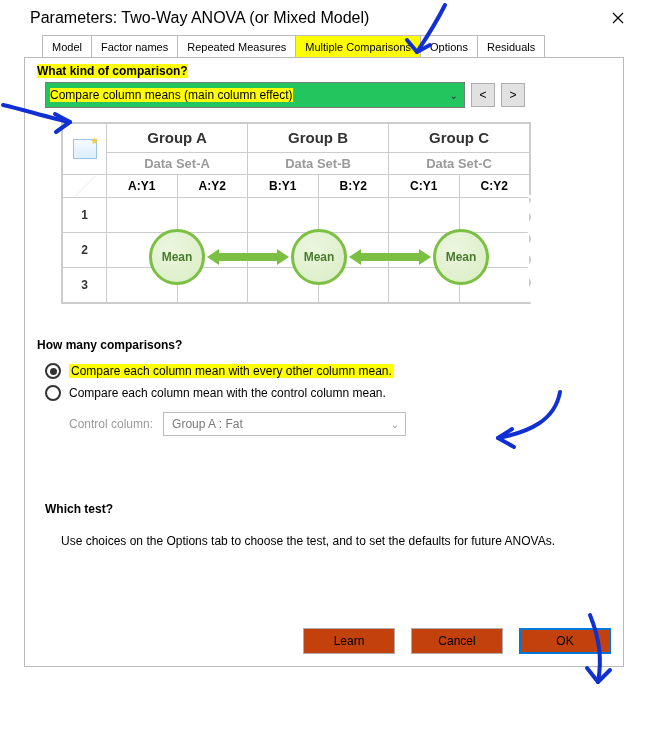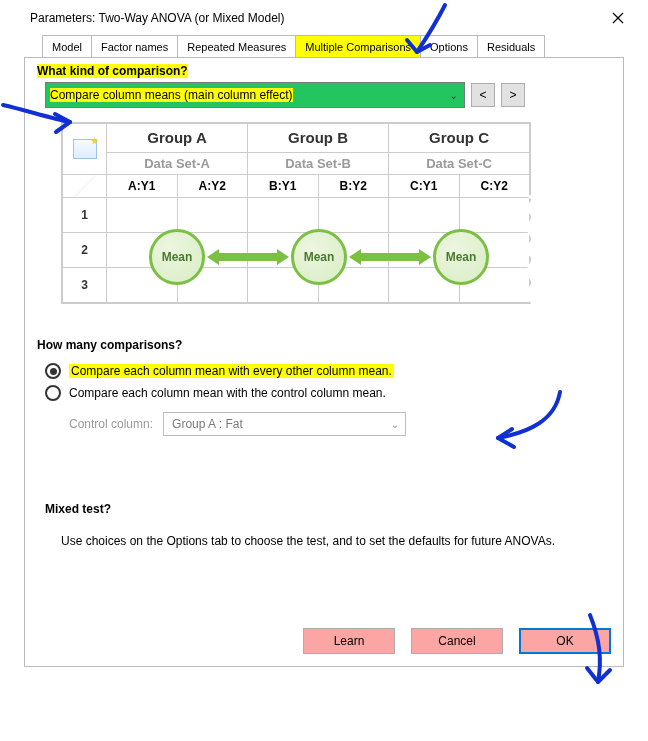--- a/index.html
+++ b/index.html
@@ -13,21 +13,21 @@
     height: 741px;
     position: relative;
     overflow: hidden;
   }
   .titlebar {
     display: flex;
     align-items: center;
     padding: 8px 10px 6px 30px;
     height: 34px;
   }
-  .titlebar .title { font-size: 12px; }
+  .titlebar .title { font-size: 16px; }
   .titlebar .close {
     margin-left: auto;
     width: 40px; height: 26px;
     display: flex; align-items: center; justify-content: center;
     font-size: 14px;
   }
   .content {
     position: absolute;
     left: 24px; top: 34px;
     width: 600px; height: 690px;
@@ -216,21 +216,21 @@
   }
   .button-row {
     position: absolute;
     right: 12px;
     bottom: 12px;
     display: flex; gap: 16px;
   }
   .btn {
     width: 92px; height: 26px;
     border: 1px solid #adadad;
-    background: #fca5a5;
+    background: #c2410c;
     display: flex; align-items: center; justify-content: center;
     cursor: pointer;
   }
   .btn.primary { border: 2px solid #0078d7; }
 
   
   svg.annot {
     position: absolute;
     left: 0; top: 0;
     width: 648px; height: 741px;
@@ -359,21 +359,21 @@
     </div>
     <div class="control-row">
       <span class="control-label">Control column:</span>
       <div class="select-dis">
         <span>Group A : Fat</span>
         <span class="caret">⌄</span>
       </div>
     </div>
 
     <div class="which-test">
-      <div class="section-title" style="padding-left:0;margin-top:60px;">Mixed test?</div>
+      <div class="section-title" style="padding-left:0;margin-top:60px;">Which test?</div>
       <p>Use choices on the Options tab to choose the test, and to set the defaults for future ANOVAs.</p>
     </div>
 
     <div class="button-row">
       <div class="btn">Learn</div>
       <div class="btn">Cancel</div>
       <div class="btn primary">OK</div>
     </div>
   </div>
 </div>

